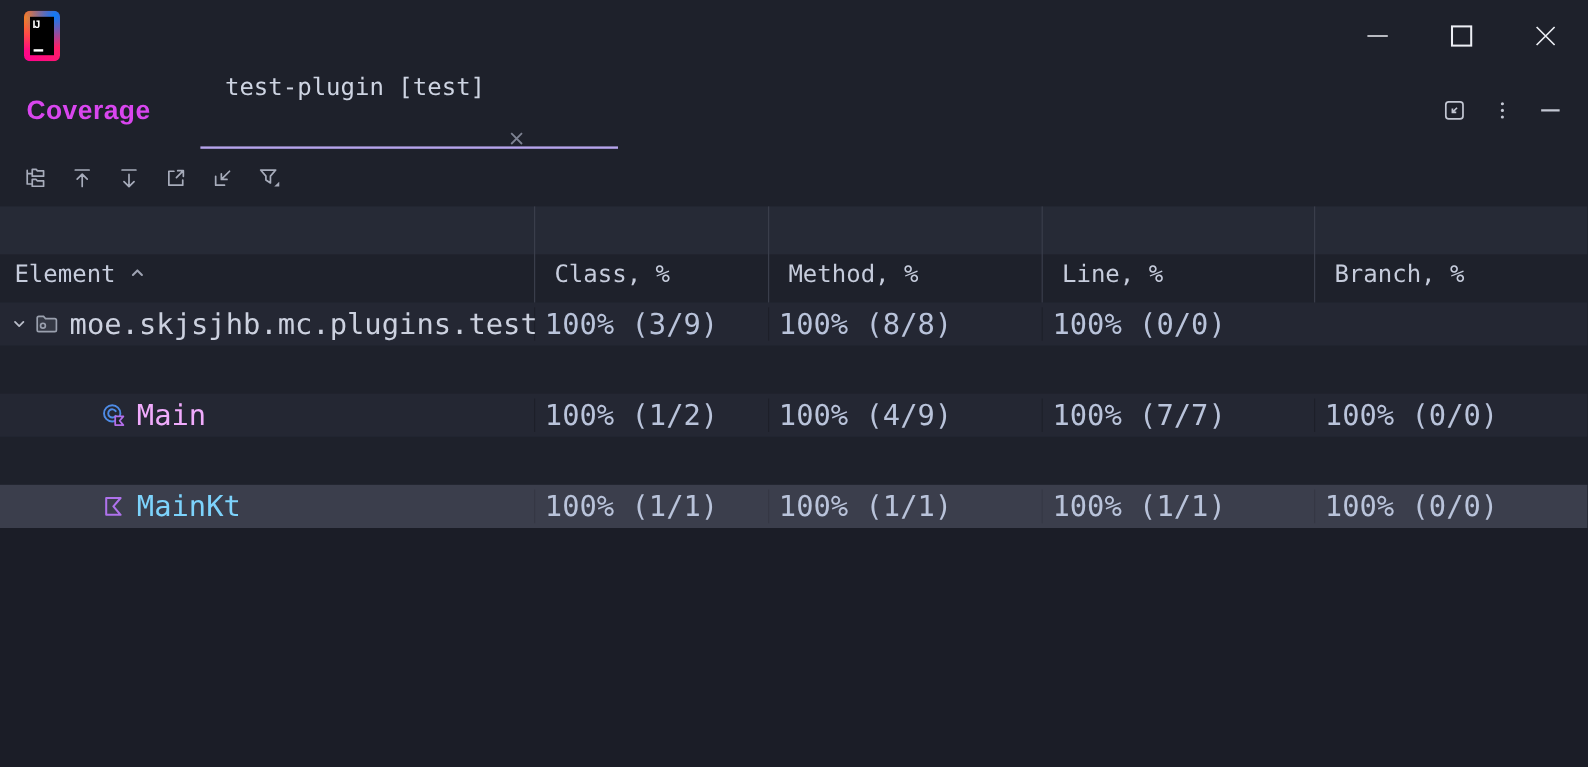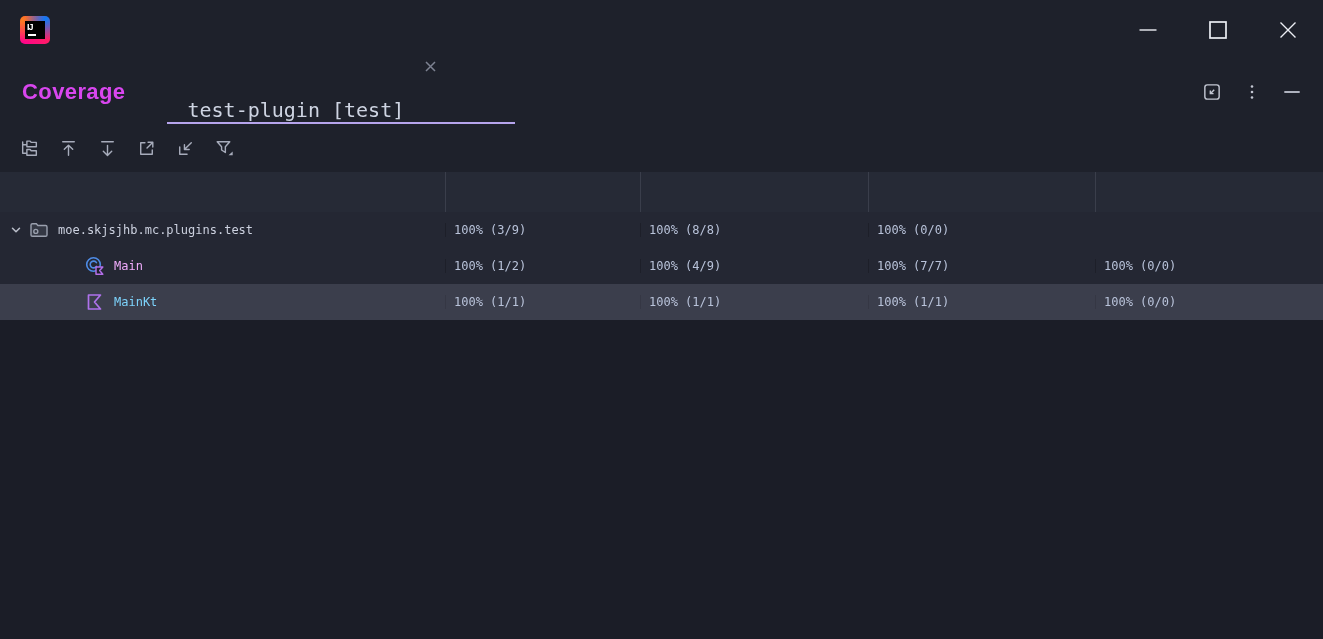--- a/index.html
+++ b/index.html
@@ -6,61 +6,61 @@
   html,body { width:1323px; height:639px; overflow:hidden; }
   body {
     background:#1e212b;
     font-family:"DejaVu Sans Mono", monospace;
     display:flex; flex-direction:column;
     -webkit-font-smoothing:antialiased;
   }
 
   
   .titlebar { height:60px; flex:0 0 60px; display:flex; align-items:center; padding-left:20px; }
-  .logo { width:30px; height:28px; border-radius:5px; position:relative; flex:0 0 30px;
+  .logo { width:30px; height:42px; border-radius:5px; position:relative; flex:0 0 30px;
     background:
       radial-gradient(circle at 86% 10%, #087cfa 0%, rgba(8,124,250,0) 58%),
       radial-gradient(circle at 8% 14%, #fc801d 0%, rgba(252,128,29,0) 60%),
       linear-gradient(40deg, #ff0090 0%, #fe2857 70%, #fe2857 100%);
   }
   .logo-inner { position:absolute; inset:5px; background:#000; }
   .logo-inner .ij { position:absolute; top:1px; left:2px; color:#fff;
     font-family:"Liberation Sans", sans-serif; font-weight:bold; font-size:9px; letter-spacing:-1px; }
   .logo-inner .bar { position:absolute; left:3px; bottom:3px; width:8px; height:2.5px; background:#fff; }
   .window-title { color:#8b8f9b; font-size:20px; margin-left:15px; white-space:pre; }
   .win-controls { margin-left:auto; display:flex; height:100%; }
   .win-btn { width:70px; height:100%; display:flex; align-items:center; justify-content:center; cursor:default; }
   .win-btn svg { stroke:#eceef4; fill:none; stroke-width:1.4; }
 
   
   .tabbar { height:64px; flex:0 0 64px; display:flex; align-items:stretch; }
   .tool-title { align-self:center; font-family:"Liberation Sans", sans-serif; font-weight:bold;
     font-size:22px; color:#d946ef; padding:0 26px 0 22px; letter-spacing:.4px; }
-  .tab { display:flex; align-items:flex-end; gap:19px; padding:0 20px; margin-left:16px;
+  .tab { display:flex; align-items:flex-start; gap:19px; padding:0 20px; margin-left:16px;
     border-bottom:2px solid #b6a4ec; color:#ced4e2; font-size:20px; white-space:pre; }
   .tab-close svg { stroke:#7d8292; fill:none; stroke-width:1.5; display:block; }
   .tabbar-right { margin-left:auto; display:flex; align-items:center; gap:6px; padding-right:14px; }
   .tbar-btn { width:34px; height:34px; display:flex; align-items:center; justify-content:center; border-radius:4px; }
   .tbar-btn svg { stroke:#c3c7d3; fill:none; stroke-width:1.3; }
 
   
   .toolbar { height:48px; flex:0 0 48px; display:flex; align-items:center; padding-left:14px; gap:9px; }
   .tbtn { width:30px; height:30px; display:flex; align-items:center; justify-content:center; border-radius:4px; }
   .tbtn svg { stroke:#a7acbb; fill:none; stroke-width:1.35; stroke-linecap:round; stroke-linejoin:round; }
 
   
   .grid-cols { display:grid; grid-template-columns:445px 195px 228px 227px 1fr; }
   .thead { height:40px; flex:0 0 40px; background:#262a36; align-items:center;
     color:#c6ccdc; font-size:20px; }
   .th { height:100%; display:flex; align-items:center; gap:11px; padding-left:16px; white-space:pre; }
   .th.first { padding-left:12px; }
   .th:not(.first) { border-left:1px solid #3a3e4b; }
   .sort svg { stroke:#9ea3b2; fill:none; stroke-width:1.6; stroke-linecap:round; stroke-linejoin:round; display:block; }
 
-  .trow { height:36px; flex:0 0 36px; align-items:center; background:#242733; font-size:12px; color:#b9c3da; }
+  .trow { height:36px; flex:0 0 36px; align-items:center; background:#242733; font-size:24px; color:#b9c3da;margin-top:40px; }
   .trow.selected { background:#3b3e4c; }
   .cell { padding-left:8px; white-space:pre; border-left:1px solid rgba(0,0,0,0.18); }
   .trow.selected .cell { border-left-color:rgba(0,0,0,0.10); }
   .cell-el { display:flex; align-items:center; height:100%; padding-left:0; border-left:none; }
   .twisty { width:24px; margin-left:4px; display:flex; justify-content:center; flex:0 0 24px; }
   .twisty svg { stroke:#b9bdc9; fill:none; stroke-width:1.5; stroke-linecap:round; stroke-linejoin:round; }
   .indent { width:84px; flex:0 0 84px; }
   .row-icon { width:22px; height:22px; margin-right:8px; flex:0 0 22px; }
   .lbl-package { color:#ccd1df; }
   .lbl-covered { color:#f0abfc; }

